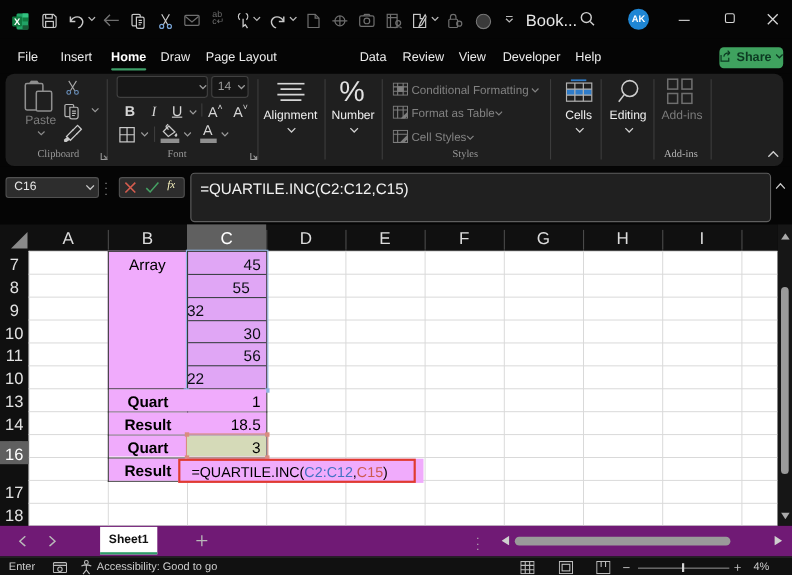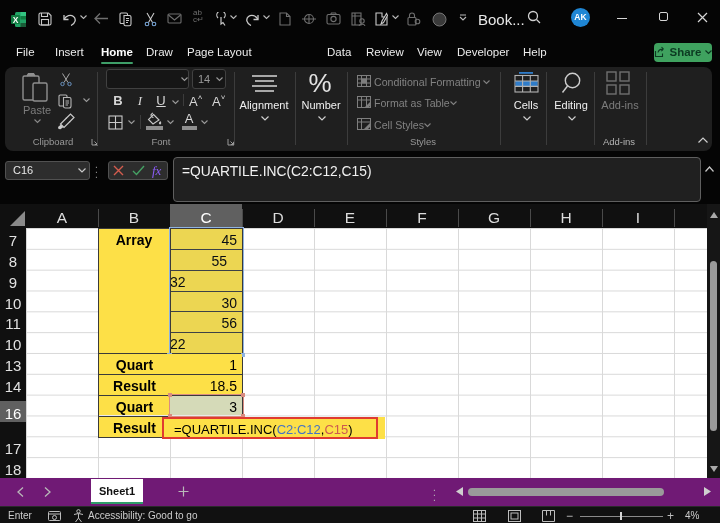--- a/index.html
+++ b/index.html
@@ -18,42 +18,42 @@
 
 #menubar { position:absolute; left:0; top:35px; width:720px; height:32px; background:#050505; }
 .mtab { position:absolute; top:0; height:32px; line-height:34px; font-size:11.5px; color:#ececec; }
 .mtab.sel { color:#fff; font-weight:bold; }
 .mtab.sel::after { content:""; position:absolute; left:0; right:0; bottom:3px; height:2.5px; background:#3e9e68; border-radius:2px; }
 #sharebtn { position:absolute; right:8px; top:8px; width:58px; height:19px; background:#3fa25f; border-radius:4px; color:#0c3a22; font-size:11.5px; font-weight:bold; line-height:19px; text-align:center; }
 
 
 #ribbon { position:absolute; left:5px; top:67px; width:707px; height:84px; background:#1f1f1f; border-radius:8px; }
 .rdiv { position:absolute; top:5px; bottom:6px; width:1px; background:#3c3c3c; }
-.rlabel { position:absolute; font-size:9.5px; color:#999; top:69px; text-align:center; transform:translateX(-50%); }
+.rlabel { position:absolute; font-size:9.5px; color:#999; top:69px; text-align:center; transform:translateX(-50%);font-family:Liberation Serif, serif; }
 .rtext { position:absolute; font-size:11px; color:#f0f0f0; text-align:center; transform:translateX(-50%); }
 .rtext.dim { color:#7c7c7c; }
 .launcher { position:absolute; color:#9a9a9a; }
 .combo { position:absolute; background:#161616; border:1px solid #414141; border-radius:3px; }
 .bigchev { position:absolute; color:#cfcfcf; }
 
 
 #fbar { position:absolute; left:0; top:151px; width:720px; height:53px; background:#050505; }
 #namebox { position:absolute; left:5px; top:10px; width:85px; height:19px; background:#2d2d2d; border:1px solid #515151; border-radius:3px; color:#e8e8e8; font-size:11px; line-height:17px; padding-left:7px; }
 #fxbox { position:absolute; left:108px; top:10px; width:60px; height:19px; background:#2d2d2d; border:1px solid #515151; border-radius:3px; }
 #finput { position:absolute; left:173px; top:6px; width:528px; height:45px; background:#202020; border:1px solid #5f5f5f; border-radius:4px; color:#f2f2f2; font-size:13.8px; padding:6px 0 0 8px; }
 
 
 #grid { position:absolute; left:0; top:204px; width:707px; height:274px; background:#101010; }
 #gridwhite { position:absolute; left:26px; top:24px; width:681px; height:250px; background:#fff;
   background-image:linear-gradient(to right,#d9d9d9 1px,transparent 1px),linear-gradient(to bottom,#d9d9d9 1px,transparent 1px);
   background-size:72px 20.8333px; }
 .colhead { position:absolute; top:0; height:24px; font-size:15.5px; color:#dcdcdc; text-align:center; line-height:28px; }
 .rowhead { position:absolute; left:0; width:26px; font-size:15px; color:#e2e2e2; text-align:center; }
 .gcell { position:absolute; font-size:14px; color:#000; }
-.green { background:#fde047; }
+.green { background:#f0abfc; }
 
 
 #tabbar { position:absolute; left:0; top:478px; width:720px; height:28px; background:#701a75; }
 #sheettab { position:absolute; left:91px; top:1px; width:52px; height:25px; background:#fff; color:#111; font-size:11px; font-weight:bold; text-align:center; line-height:24px; border-bottom:2.5px solid #2e9e68; }
 
 
 #statusbar { position:absolute; left:0; top:506px; width:720px; height:17px; background:#111; border-top:1px solid #2a2a2a; color:#cdcdcd; font-size:10px; }
 </style>
 </head>
 <body>
@@ -367,21 +367,21 @@
         <path d="M0.5 0.5 L4 4 L7.5 0.5"></path>
       </svg>
     <div class="abs" style="left:95px;top:11px;color:#9a9a9a;font-size:10px;line-height:5px">.<br>.<br>.</div>
     <div id="fxbox"></div>
     <svg class="abs" style="left:113px;top:14px" width="11" height="11" viewBox="0 0 11 11" fill="none" stroke="#d45c4e" stroke-width="1.4">
         <path d="M1 1 L10 10 M10 1 L1 10"></path>
       </svg>
     <svg class="abs" style="left:132px;top:14px" width="13" height="11" viewBox="0 0 13 11" fill="none" stroke="#45a163" stroke-width="1.4">
         <path d="M1 6 L4.5 9.5 L12 1"></path>
       </svg>
-    <div class="abs" style="left:152px;top:12px;color:#8b5cf6;font-size:13px;font-style:italic;font-family:'Liberation Serif',serif">fx</div>
+    <div class="abs" style="left:152px;top:12px;color:#fef9c3;font-size:10px;font-style:italic;font-family:'Liberation Serif',serif">fx</div>
     <div id="finput">=QUARTILE.INC(C2:C12,C15)</div>
     <svg class="abs" style="left:705px;top:15px" width="9" height="6" viewBox="0 0 9 6" fill="none" stroke="#c9c9c9" stroke-width="1.2">
         <path d="M0.5 5.5 L4.5 1 L8.5 5.5"></path>
       </svg>
   </div>
   <div id="grid">
     <div id="gridwhite"></div>
 
     <svg class="abs" style="left:9px;top:6px" width="17" height="17" viewBox="0 0 17 17">
         <path d="M16 1 L16 16 L1 16 Z" fill="#8a8a8a"></path>
@@ -411,21 +411,21 @@
     <div class="rowhead" style="top:107.3px;height:20.8px;line-height:25px">11</div>
     <div class="rowhead" style="top:128.2px;height:20.8px;line-height:25px">10</div>
     <div class="rowhead" style="top:149px;height:20.8px;line-height:25px">13</div>
     <div class="rowhead" style="top:169.8px;height:20.8px;line-height:25px">14</div>
     <div class="rowhead" style="top:190.7px;height:20.8px;line-height:25px">15</div>
     <div class="rowhead" style="top:197px;height:20.9px;line-height:25px;background:#606060;color:#fff">16</div>
     <div class="rowhead" style="top:232.3px;height:20.8px;line-height:25px">17</div>
     <div class="rowhead" style="top:253.2px;height:20.8px;line-height:25px">18</div>
 
     <div class="gcell green" style="left:98px;top:24px;width:145px;height:126px"></div>
-    <div class="gcell" style="left:98px;top:24px;width:72px;height:20.8px;line-height:25px;text-align:center;font-weight:bold">Array</div>
+    <div class="gcell" style="left:98px;top:24px;width:72px;height:20.8px;line-height:25px;text-align:center;font-weight:normal">Array</div>
     <div class="abs" style="left:171px;top:44.8px;width:71px;height:1px;background:#3a3a3a"></div>
     <div class="abs" style="left:171px;top:65.7px;width:71px;height:1px;background:#3a3a3a"></div>
     <div class="abs" style="left:171px;top:86.5px;width:71px;height:1px;background:#3a3a3a"></div>
     <div class="abs" style="left:171px;top:107.3px;width:71px;height:1px;background:#3a3a3a"></div>
     <div class="abs" style="left:171px;top:128.2px;width:71px;height:1px;background:#3a3a3a"></div>
     <div class="gcell" style="left:170px;top:24px;width:67px;height:20.8px;line-height:25px;text-align:right">45</div>
     <div class="gcell" style="left:160px;top:44.8px;width:67px;height:20.8px;line-height:25px;text-align:right">55</div>
     <div class="gcell" style="left:170px;top:65.7px;width:67px;height:20.8px;line-height:25px;text-align:left">32</div>
     <div class="gcell" style="left:170px;top:86.5px;width:67px;height:20.8px;line-height:25px;text-align:right">30</div>
     <div class="gcell" style="left:170px;top:107.3px;width:67px;height:20.8px;line-height:25px;text-align:right">56</div>

